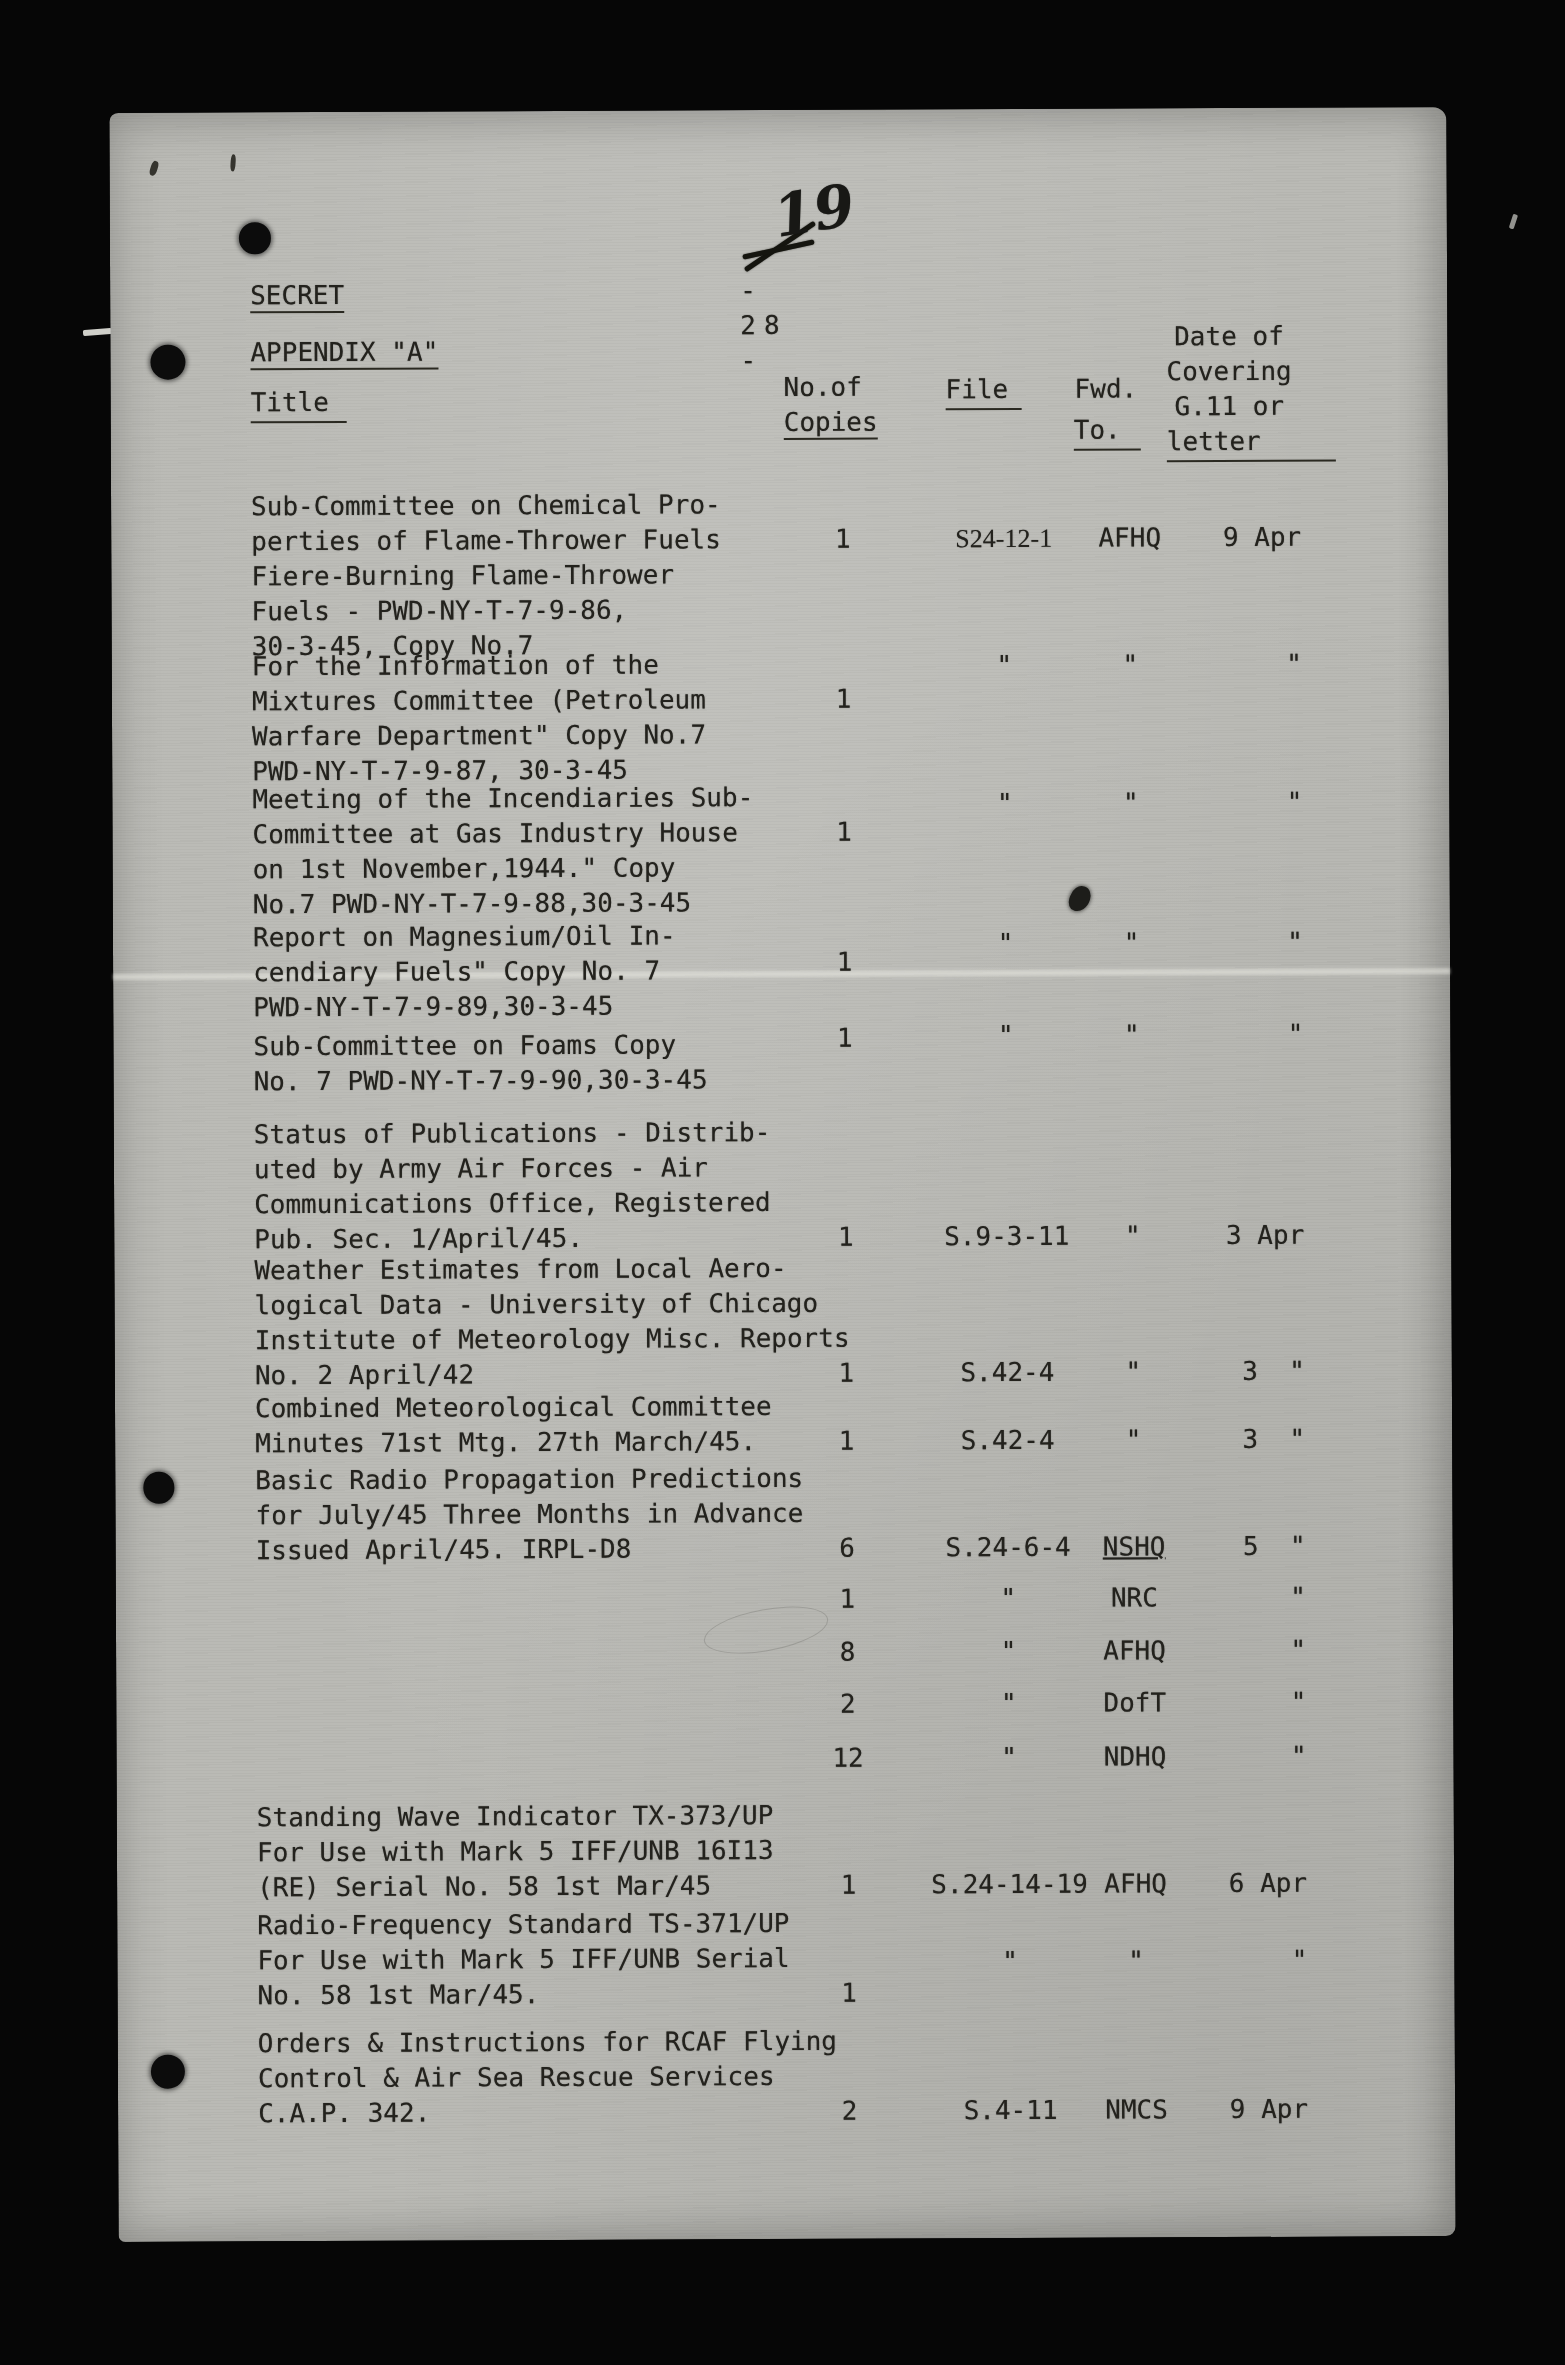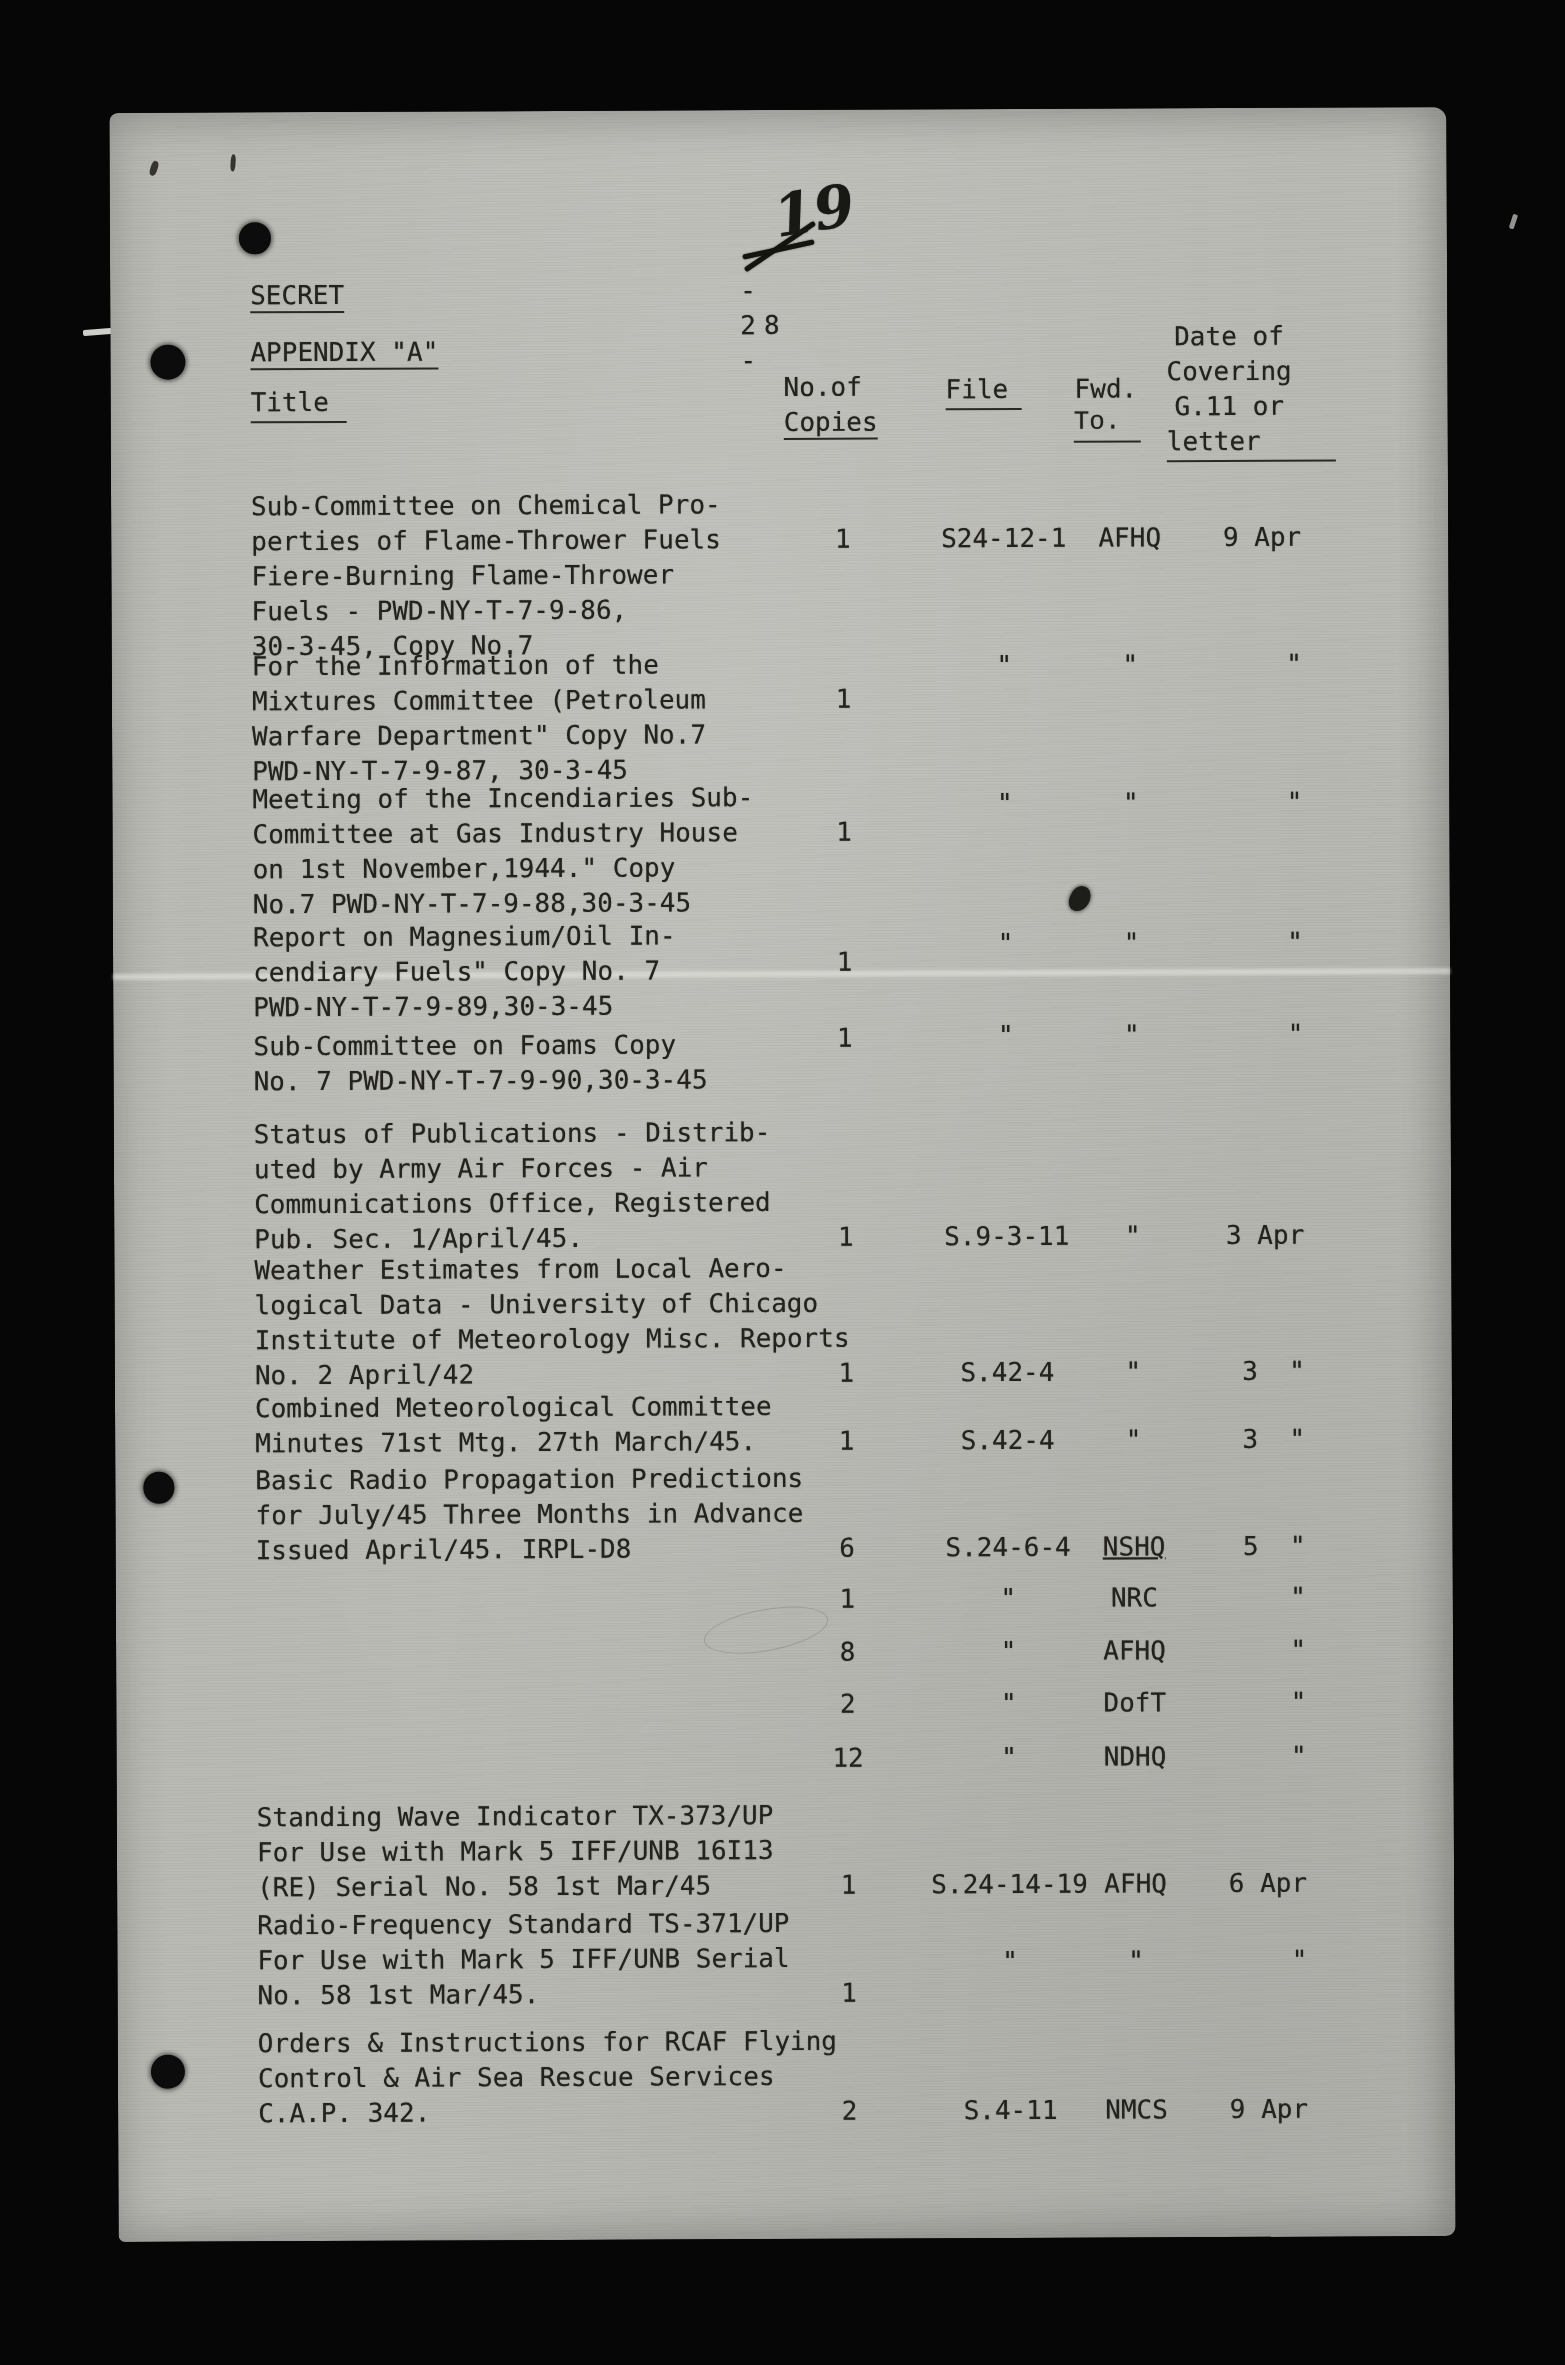--- a/index.html
+++ b/index.html
@@ -72,34 +72,34 @@
     <div class="hw" style="left:664px;top:73px;">19</div>
 
     <div class="t title" style="top:166px;"><span class="u">SECRET</span></div>
     <div class="t title" style="top:223px;"><span class="u">APPENDIX "A"</span></div>
 
     <div class="t title" style="top:273px;"><span class="u" style="display:inline-block;min-width:96px;">Title</span></div>
     <div class="t" style="left:673px;top:260px;">No.of</div>
     <div class="t" style="left:673px;top:295px;"><span class="u">Copies</span></div>
     <div class="t" style="left:835px;top:263px;"><span class="u" style="display:inline-block;min-width:76px;">File</span></div>
     <div class="t" style="left:947px;top:263px;margin-left:17px;">Fwd.</div>
-    <div class="t" style="left:963px;top:296px;font-family:Liberation Mono, monospace;"><span class="u" style="display:inline-block;min-width:67px;">To.</span></div>
+    <div class="t" style="left:963px;top:304px;"><span class="u" style="display:inline-block;min-width:67px;">To.</span></div>
     <div class="t" style="left:1056px;top:211px;text-align:center;">Date of
 Covering
 G.11 or</div>
     <div class="t" style="left:1056px;top:316px;"><span class="u" style="display:inline-block;min-width:169px;">letter</span></div>
 
     <div class="row" style="top:377px;">
       <div class="t title">Sub-Committee on Chemical Pro-
 perties of Flame-Thrower Fuels
 Fiere-Burning Flame-Thrower
 Fuels - PWD-NY-T-7-9-86,
 30-3-45, Copy No.7</div>
       <div class="cell c-copies" style="top:35px;">1</div>
-      <div class="cell c-file" style="top:35px;">S24-12-1</div>
+      <div class="cell c-file" style="top:35px;font-family:Liberation Serif, serif;">S24-12-1</div>
       <div class="cell c-fwd" style="top:35px;">AFHQ</div>
       <div class="cell c-date" style="top:35px;">9 Apr</div>
     </div>
 
     <div class="row" style="top:537px;">
       <div class="t title">For the Information of the
 Mixtures Committee (Petroleum
 Warfare Department" Copy No.7
 PWD-NY-T-7-9-87, 30-3-45</div>
       <div class="cell c-copies" style="top:35px;">1</div>

